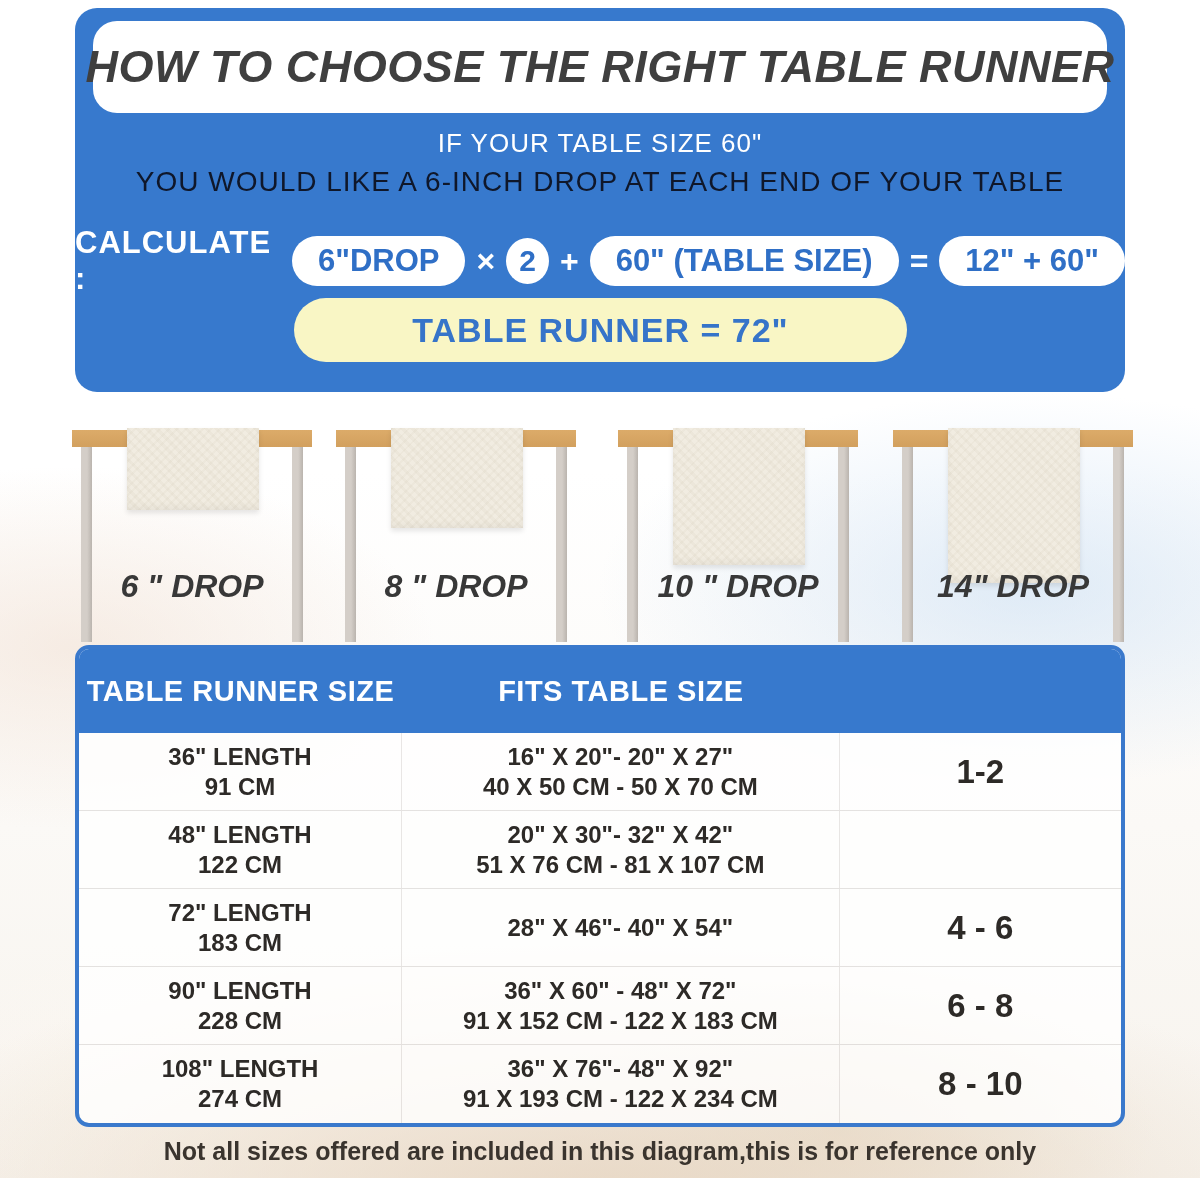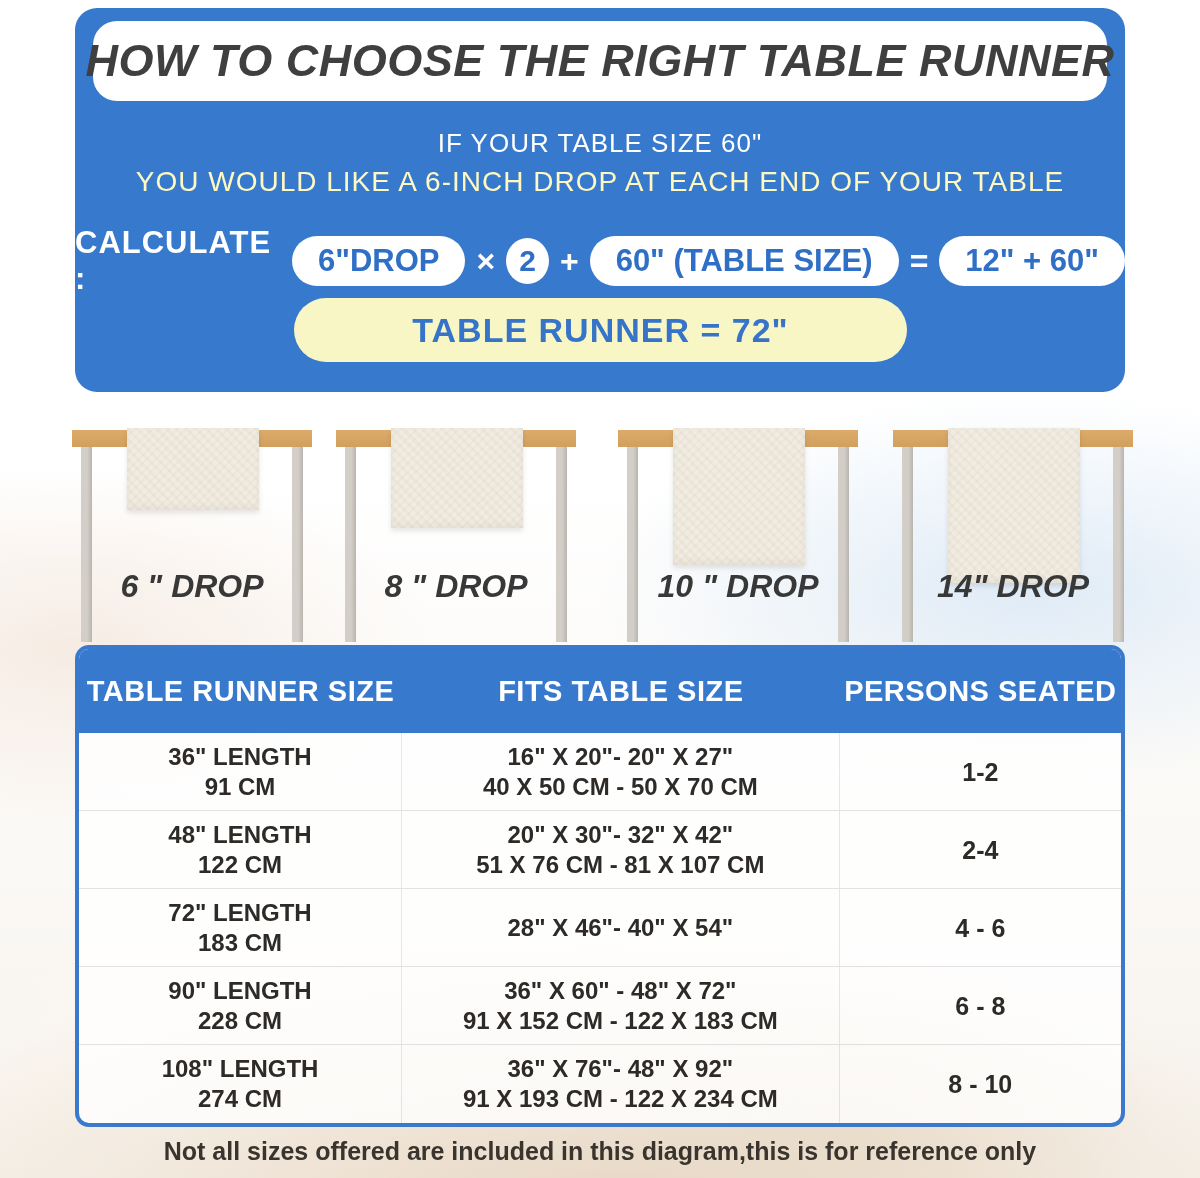--- a/index.html
+++ b/index.html
@@ -9,25 +9,25 @@
       radial-gradient(ellipse 620px 280px at 86% 50%, rgba(198,220,242,.55), transparent 70%),
       radial-gradient(ellipse 520px 260px at 6% 55%, rgba(240,222,208,.55), transparent 70%),
       radial-gradient(ellipse 980px 330px at 50% 102%, rgba(229,211,190,.85), transparent 78%),
       radial-gradient(ellipse 700px 260px at 30% 92%, rgba(252,247,240,.9), transparent 70%),
       radial-gradient(ellipse 420px 200px at 70% 96%, rgba(235,224,206,.7), transparent 75%),
       linear-gradient(#ffffff 0 40%, #f7f3ed);
   }
 
   
   .hero{position:absolute;left:75px;top:8px;width:1050px;height:384px;border-radius:22px;}
-  .title-box{position:absolute;left:18px;top:13px;right:18px;height:80px;background:#fff;border-radius:24px;
+  .title-box{position:absolute;left:18px;top:13px;right:18px;height:92px;background:#fff;border-radius:24px;
     display:flex;align-items:center;justify-content:center;}
   .title-box span{font-size:45px;font-weight:800;font-style:italic;letter-spacing:.5px;color:#3f3f3f;white-space:nowrap;}
   .sub1{position:absolute;left:0;right:0;top:120px;text-align:center;color:#fff;font-size:26px;letter-spacing:1px;}
-  .sub2{position:absolute;left:0;right:0;top:158px;text-align:center;color:#fef9c3;font-size:28px;letter-spacing:1px;}
+  .sub2{position:absolute;left:0;right:0;top:158px;text-align:center;color:#0f172a;font-size:28px;letter-spacing:1px;}
   .calc-row{position:absolute;left:0;right:0;top:226px;height:54px;display:flex;align-items:center;justify-content:flex-start;gap:11px;}
   .calc-label{color:#fff;font-size:31px;font-weight:bold;letter-spacing:1px;margin-right:4px;}
   .pill{background:#fff;border-radius:27px;height:50px;display:flex;align-items:center;justify-content:center;
     padding:0 26px;font-size:31px;font-weight:bold;white-space:nowrap;}
   .op{color:#fff;font-size:32px;font-weight:bold;}
   .circle{background:#fff;width:46px;height:46px;border-radius:50%;display:flex;align-items:center;justify-content:center;
     font-size:30px;font-weight:bold;padding:0;}
   .total-pill{position:absolute;left:219px;top:290px;width:613px;height:64px;border-radius:32px;
     display:flex;align-items:center;justify-content:center;font-size:34px;font-weight:bold;letter-spacing:1px;}
 
@@ -53,21 +53,21 @@
     box-sizing:border-box;border:4px solid #3a79cc;overflow:hidden;background:rgba(255,255,255,.80);}
   .size-head{display:flex;height:84px;align-items:center;}
   .size-head .hc{color:#fff;font-size:29px;font-weight:bold;letter-spacing:.5px;text-align:center;}
   .c1{width:31%;} .c2{width:42%;} .c3{width:27%;}
   .size-body .row{display:flex;height:78px;box-sizing:border-box;border-bottom:1px solid rgba(70,60,50,.14);}
   .size-body .row:last-child{border-bottom:none;}
   .cell{display:flex;flex-direction:column;align-items:center;justify-content:center;box-sizing:border-box;
     color:#2d2a27;font-weight:bold;line-height:30px;}
   .cell.c1{font-size:24px;border-right:1px solid rgba(70,60,50,.12);}
   .cell.c2{font-size:24px;border-right:1px solid rgba(70,60,50,.12);}
-  .cell.c3{font-size:25px;}
+  .cell.c3{font-size:33px;}
 
   .footnote{position:absolute;left:0;right:0;top:1137px;text-align:center;font-size:25px;font-weight:bold;color:#3a342e;}
 </style>
 </head>
 <body>
 
 <div class="page">
 
   <div class="hero" style="background:#3779CD;">
     <div class="title-box">
@@ -118,21 +118,20 @@
       <div class="bar"></div>
       <div class="runner"></div>
       <div class="drop-label">14" DROP</div>
     </div>
   </div>
 
   <div class="size-panel">
     <div class="size-head" style="background:#3779CD;">
       <div class="hc c1">TABLE RUNNER SIZE</div>
       <div class="hc c2">FITS TABLE SIZE</div>
-      <div class="hc c3">PERSONS SEATED</div>
     </div>
     <div class="size-body">
 
       <div class="row">
         <div class="cell c1">
           <span>36" LENGTH</span>
           <span>91 CM</span>
         </div>
         <div class="cell c2">
           <span>16" X 20"- 20" X 27"</span>
@@ -143,21 +142,20 @@
 
       <div class="row">
         <div class="cell c1">
           <span>48" LENGTH</span>
           <span>122 CM</span>
         </div>
         <div class="cell c2">
           <span>20" X 30"- 32" X 42"</span>
           <span>51 X 76 CM - 81 X 107 CM</span>
         </div>
-        <div class="cell c3">2-4</div>
       </div>
 
       <div class="row">
         <div class="cell c1">
           <span>72" LENGTH</span>
           <span>183 CM</span>
         </div>
         <div class="cell c2">
           <span>28" X 46"- 40" X 54"</span>
         </div>

